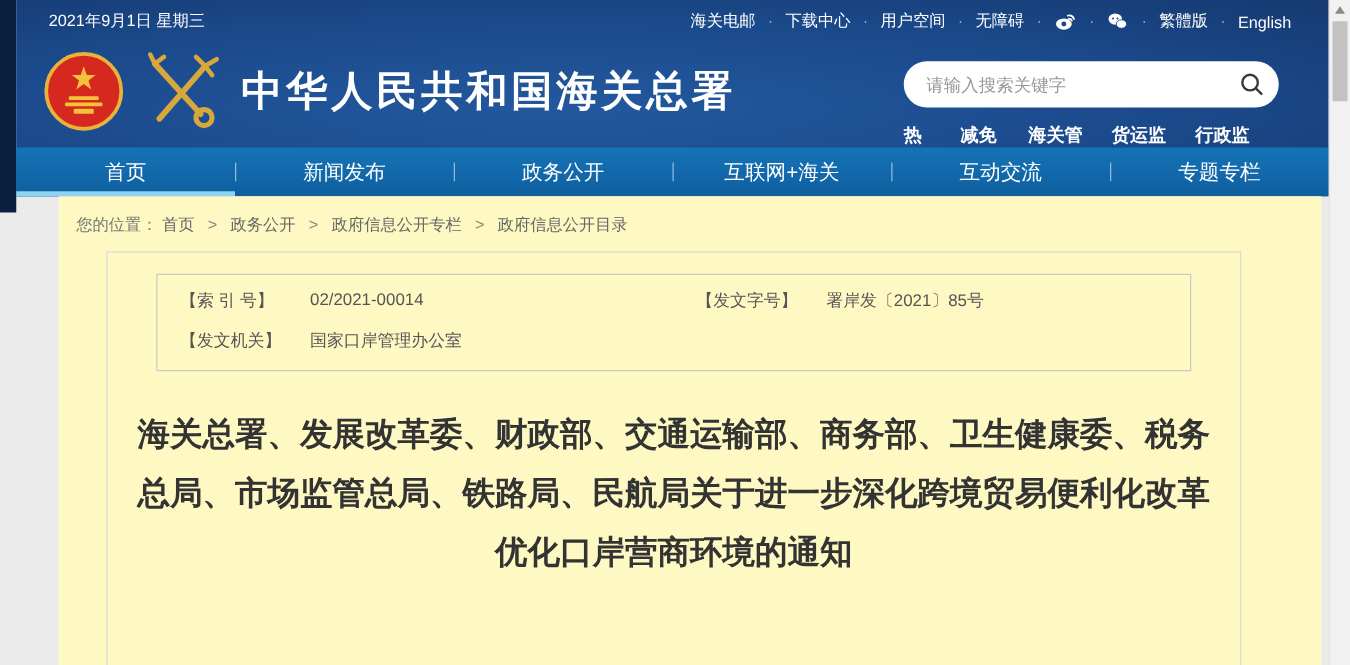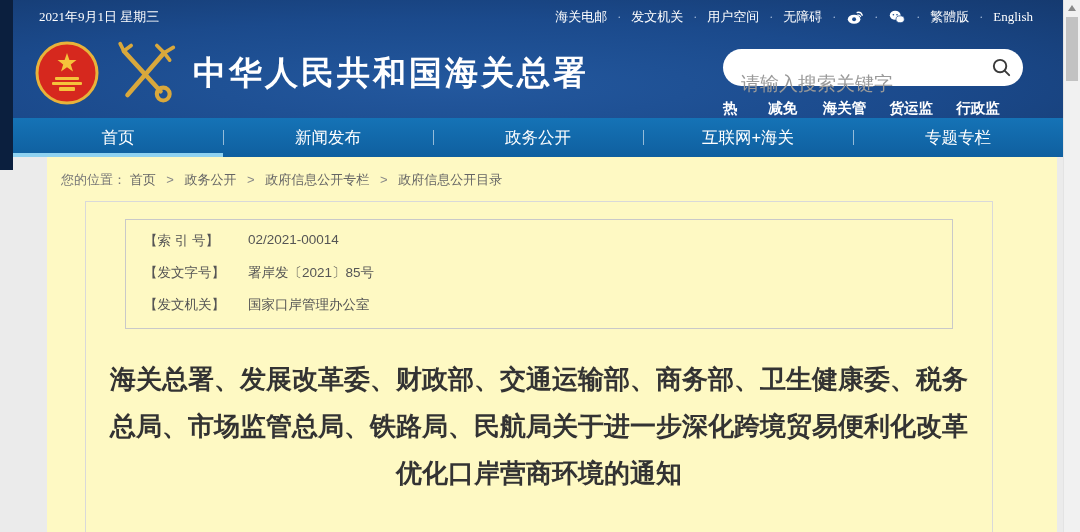--- a/index.html
+++ b/index.html
@@ -7,38 +7,38 @@
         font-family:"Liberation Sans","DejaVu Sans",sans-serif;}
 
   
   .left-strip{position:absolute;left:0;top:0;width:13px;height:170px;background:#0b1f3e;}
 
   
   .site-header{position:absolute;left:13px;top:0;width:1050px;height:157px;
      background:radial-gradient(ellipse at 42% 55%, #23589e 0%, #1b4a8c 55%, #153a70 100%);}
 
   .topbar{display:flex;justify-content:space-between;align-items:center;height:30px;
-     padding:2px 30px 0 26px;color:#fff;font-size:13px;font-family:Liberation Serif, serif;}
+     padding:2px 30px 0 26px;color:#fff;font-size:13px;}
   .toplinks{display:flex;align-items:center;list-style:none;margin:0;padding:0;}
   .toplinks li{display:flex;align-items:center;color:#fff;cursor:pointer;}
   .toplinks li + li::before{content:"·";margin:0 10px;color:#a9bedc;font-size:12px;}
   .mini-icon{width:18px;height:18px;display:block;}
 
   .header-main{position:relative;height:88px;}
   .brand{position:absolute;left:22px;top:6px;display:flex;align-items:center;}
   .emblem{width:64px;height:64px;}
   .customs{width:66px;height:70px;margin-left:12px;}
   .brand-text{margin-left:16px;color:#fff;}
   .site-title{font-size:33px;font-weight:bold;letter-spacing:3px;line-height:40px;text-align:center;}
   .site-subtitle{font-size:13px;font-weight:bold;letter-spacing:0.4px;margin-top:5px;}
 
   .search-col{position:absolute;right:40px;top:17px;width:300px;}
   .search-pill{position:relative;height:37px;background:#fff;border-radius:19px;}
-  .search-pill input{position:absolute;left:0;top:16px;width:100%;height:100%;border:none;outline:none;
-     background:transparent;border-radius:19px;padding:0 42px 0 18px;font-size:19px;color:#7f1d1d;
+  .search-pill input{position:absolute;left:0;top:0;width:100%;height:100%;border:none;outline:none;
+     background:transparent;border-radius:19px;padding:0 42px 0 18px;font-size:14px;color:#7f1d1d;
      font-family:"Liberation Sans","DejaVu Sans",sans-serif;box-sizing:border-box;}
   .search-pill input::placeholder{color:#999;}
   .search-btn{position:absolute;right:10px;top:7px;width:23px;height:23px;cursor:pointer;background:none;border:none;padding:0;}
   .hotwords{display:flex;align-items:center;margin-top:13px;color:#fff;font-size:14.5px;font-weight:bold;}
   .hotwords a{color:#fff;text-decoration:none;margin-right:17px;cursor:pointer;}
   .hot-label{margin-right:8px;}
 
   
   .nav{position:absolute;left:0;bottom:0;width:100%;height:39px;display:flex;
      background:linear-gradient(180deg,#1573b6 0%,#0f5f9f 100%);}
@@ -51,21 +51,21 @@
   
   .main-col{position:absolute;left:47px;top:157px;width:1010px;height:375px;background:#fef9c3;}
   .breadcrumb{padding:14px 0 12px 14px;font-size:13px;color:#777;}
   .breadcrumb a{color:#666;text-decoration:none;cursor:pointer;}
   .crumb-sep{margin:0 7px;color:#888;}
 
   .card{margin-left:38px;width:908px;height:352px;border:1px solid #d9d9d9;box-sizing:border-box;
      padding-top:17px;}
   .doc-table{width:828px;margin:0 auto;border:1px solid #c9c9c9;box-sizing:border-box;
      font-size:13.5px;color:#555;padding:4px 0 8px 0;}
-  .doc-row{display:grid;grid-template-columns:1fr;}
+  .doc-row{display:grid;grid-template-columns:1fr 1fr;}
   .doc-cell{display:flex;padding:8px 18px 6px 18px;}
   .doc-label{flex:0 0 96px;white-space:nowrap;}
   .doc-value{margin-left:8px;}
   .doc-row-title{padding:8px 18px 4px 18px;line-height:26px;}
   .doc-row-title .doc-label{margin-right:10px;}
 
   .article-title{margin:27px auto 0;width:880px;text-align:center;color:#333;
      font-size:26px;font-weight:bold;line-height:47px;}
 
   
@@ -84,21 +84,21 @@
 
   <div class="site-header">
 
     <div class="topbar">
       <span>2021年9月1日 星期三</span>
       <ul class="toplinks">
         <li>
             <span>海关电邮</span>
           </li>
         <li>
-            <span>发文机关</span>
+            <span>下载中心</span>
           </li>
         <li>
             <span>用户空间</span>
           </li>
         <li>
             <span>无障碍</span>
           </li>
         <li>
           <svg class="mini-icon" viewBox="0 0 20 20" aria-hidden="true">
             <ellipse cx="9" cy="12.5" rx="7" ry="5" fill="#fff"></ellipse>
@@ -170,20 +170,21 @@
           <a>行政监管</a>
         </div>
       </div>
     </div>
 
     <nav class="nav">
       <div class="nav-item active">首页</div>
       <div class="nav-item">新闻发布</div>
       <div class="nav-item">政务公开</div>
       <div class="nav-item">互联网+海关</div>
+      <div class="nav-item">互动交流</div>
       <div class="nav-item">专题专栏</div>
     </nav>
   </div>
 
   <div class="main-col">
 
     <div class="breadcrumb">
       <span>您的位置：</span>
       <a>首页</a>
       <span class="crumb-sep">&gt;</span>

